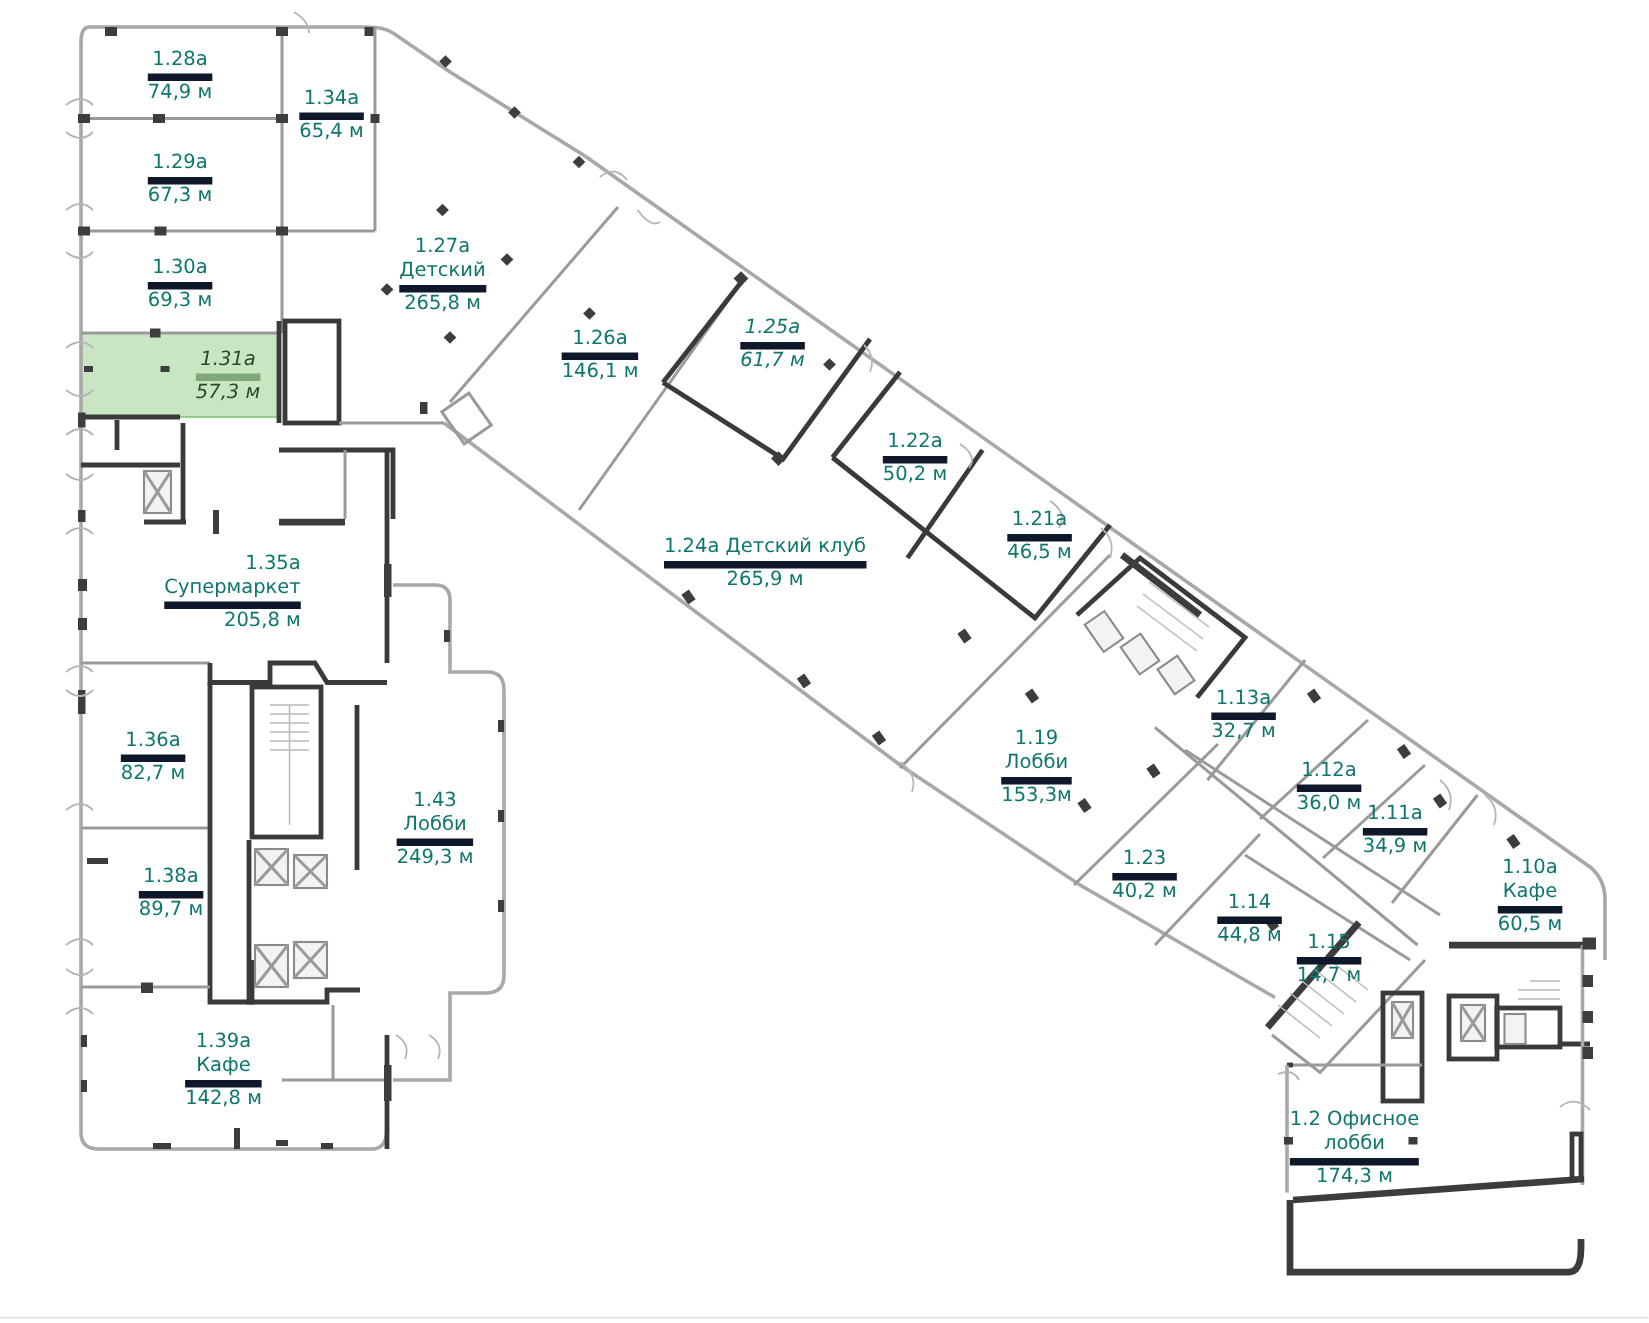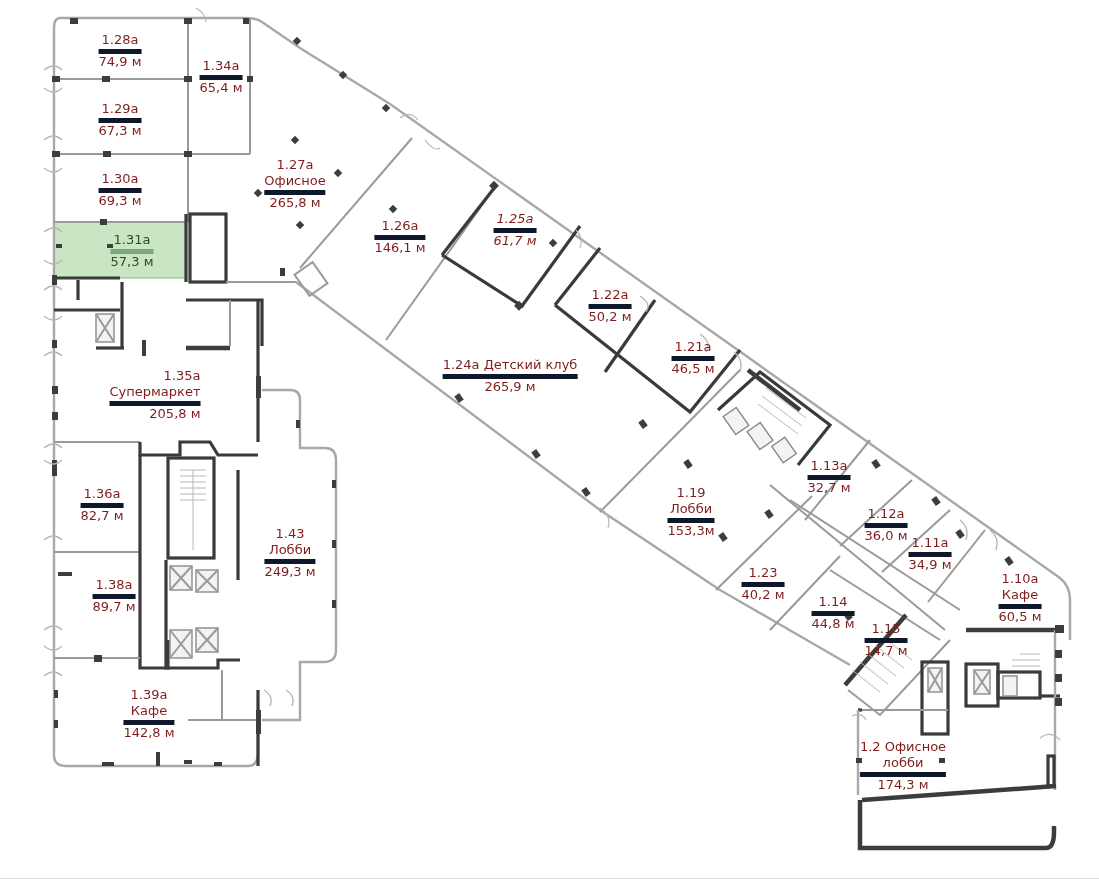--- a/index.html
+++ b/index.html
@@ -6,21 +6,21 @@
   body { width:1099px; height:882px; position:relative; overflow:hidden;
          font-family:"DejaVu Sans","Liberation Sans",sans-serif; }
   #plan { position:absolute; left:0; top:0; width:1099px; height:882px; }
   .wall-thin { stroke:#9a9a9a; stroke-width:2; fill:none; }
   .wall-ext { stroke:#a8a8a8; stroke-width:2.4; fill:none; }
   .wall-thick { stroke:#3a3a3a; stroke-width:3.2; fill:none; }
   .wall-heavy { stroke:#3c3c3c; stroke-width:4.5; fill:none; }
   .col { fill:#3d3d3d; }
   .room-hl { fill:#c8e6c2; stroke:#7fbf7a; stroke-width:1; }
   .room-hit { fill:transparent; cursor:pointer; }
-  .lbl { position:absolute; text-align:center; color:#7f1d1d; font-size:13px; line-height:16px;
+  .lbl { position:absolute; text-align:center; color:#0f766e; font-size:13px; line-height:16px;
          transform:translate(-50%,0); white-space:nowrap; pointer-events:none; }
   .lbl .num, .lbl .name { display:block; }
   .lbl .area { display:block; border-top:5px solid #0f172a; padding-top:0; margin-top:1px; }
   .lbl.hl { color:#2a4a2a; }
   .bottom-rule { position:absolute; left:0; top:878px; width:1099px; height:1px; background:#e2e2e2; }
   .door { stroke:#b5b5b5; stroke-width:1.2; fill:none; }
   .stair { stroke:#b8b8b8; stroke-width:1; fill:none; }
   .lift { stroke:#8a8a8a; stroke-width:1.4; fill:#f3f3f3; }
 </style>
 </head>
@@ -279,36 +279,36 @@
   <div class="lbl" style="left:221px;top:58px;">
     <span class="num">1.34а</span>
     <span class="area">65,4 м</span>
   </div>
   <div class="lbl" style="left:120px;top:101px;">
     <span class="num">1.29а</span>
     <span class="area">67,3 м</span>
   </div>
   <div class="lbl" style="left:295px;top:157px;">
     <span class="num">1.27а</span>
-    <span class="name">Офисное</span>
+    <span class="name">Детский</span>
     <span class="area">265,8 м</span>
   </div>
   <div class="lbl" style="left:120px;top:171px;">
     <span class="num">1.30а</span>
     <span class="area">69,3 м</span>
   </div>
   <div class="lbl" style="left:400px;top:218px;">
     <span class="num">1.26а</span>
     <span class="area">146,1 м</span>
   </div>
   <div class="lbl" style="left:515px;top:211px;font-style:italic;">
     <span class="num">1.25а</span>
     <span class="area">61,7 м</span>
   </div>
-  <div class="lbl hl" style="left:132px;top:232px;">
+  <div class="lbl hl" style="left:152px;top:232px;font-style:italic;">
     <span class="num">1.31а</span>
     <span class="area" style="border-top-color:#7fa87a;">57,3 м</span>
   </div>
   <div class="lbl" style="left:610px;top:287px;">
     <span class="num">1.22а</span>
     <span class="area">50,2 м</span>
   </div>
   <div class="lbl" style="left:693px;top:339px;">
     <span class="num">1.21а</span>
     <span class="area">46,5 м</span>

